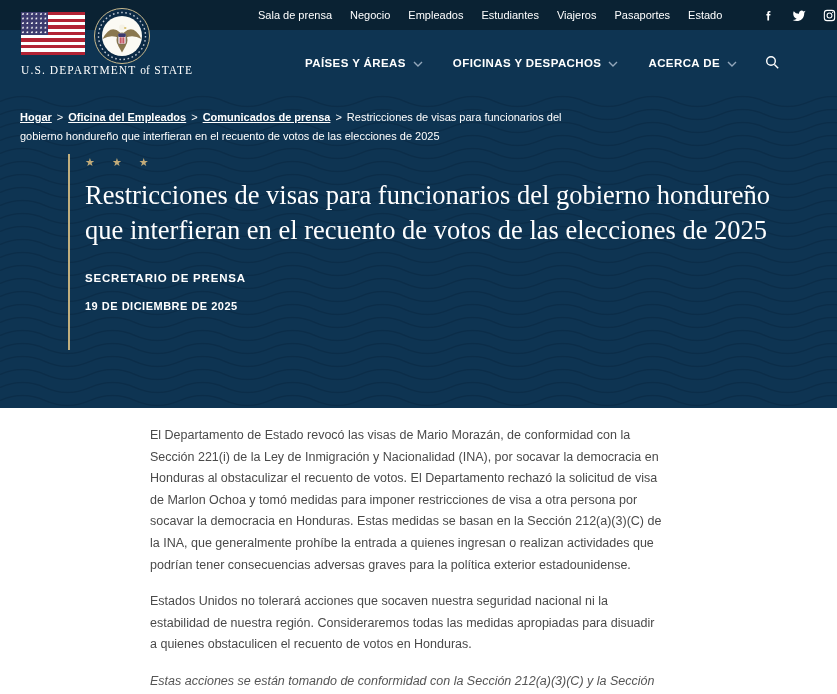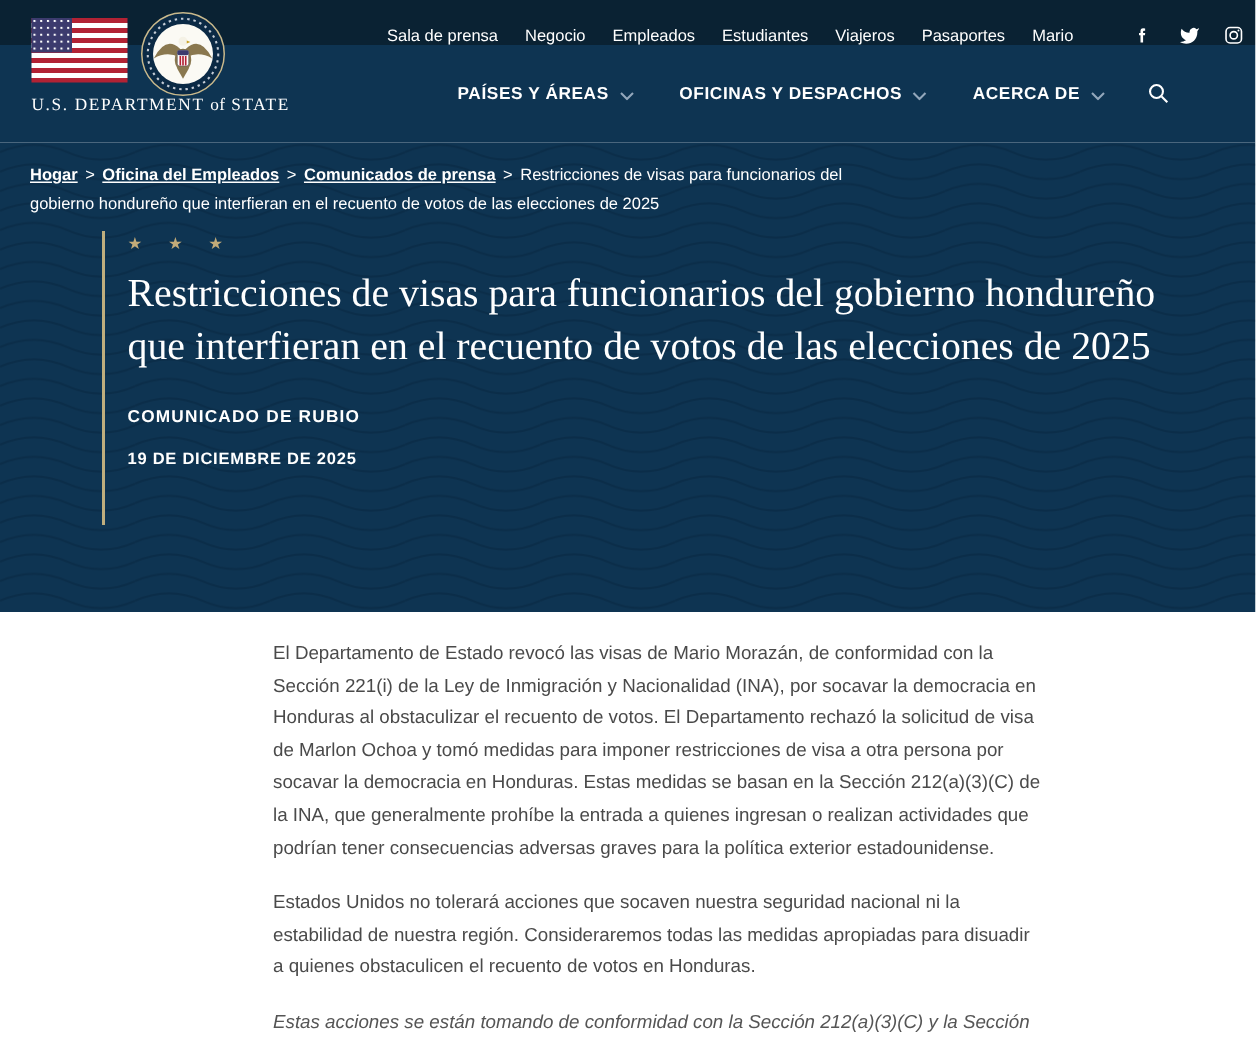--- a/index.html
+++ b/index.html
@@ -1,21 +1,21 @@
 <!DOCTYPE html>
 <html><head>
 <meta charset="utf-8">
 <style>
   * { margin:0; padding:0; box-sizing:border-box; }
   html,body { width:837px; height:694px; overflow:hidden; background:#fff;
               font-family:"Liberation Sans", sans-serif; }
   .page { position:relative; width:837px; height:694px; }
 
   
-  .topbar { height:30px; background:#0a2233; display:flex; align-items:flex-end; }
+  .topbar { height:30px; background:#0a2233; display:flex; align-items:center; }
   .topbar-links { margin-left:258px; display:flex; gap:18px; }
   .topbar-links a { color:#fff; font-size:11px; text-decoration:none; white-space:nowrap; }
   .social-divider { width:1px; height:30px; background:rgba(255,255,255,.85); margin:0 18px 0 22px; }
   .social { display:flex; align-items:center; gap:16px; padding-right:16px; }
   .sicon { display:inline-flex; width:14px; height:14px; align-items:center; justify-content:center; cursor:pointer; }
   .sicon svg { display:block; }
 
   
   .header { height:65px; background:#0e3452; display:flex; align-items:center; justify-content:flex-end; }
   .main-nav { display:flex; align-items:center; gap:30px; padding-right:57px; }
@@ -50,37 +50,37 @@
   .stars { color:#c2ab79; font-size:11px; letter-spacing:7px; }
   .hero-title { margin-top:9px; max-width:692px; color:#fff; font-family:"Liberation Serif", serif;
                 font-weight:400; font-size:26.5px; line-height:34.5px; }
   .meta-type { margin-top:25px; color:#fff; font-size:11.5px; font-weight:700; letter-spacing:.8px; }
   .meta-author { display:inline-block; margin-top:16px; color:#fff; font-size:11.5px; font-weight:700;
                  letter-spacing:.8px; text-decoration:underline; }
   .meta-date { margin-top:16px; color:#fff; font-size:11px; font-weight:600; letter-spacing:.5px; }
 
   
   .content { background:#fff; padding:17px 0 0 150px; }
-  .content p { width:514px; font-size:12.5px; line-height:21.6px; color:#4a4a4a; margin-bottom:15px;margin-left:32px; }
+  .content p { width:514px; font-size:12.5px; line-height:21.6px; color:#4a4a4a; margin-bottom:15px; }
   .content p.note { font-style:italic; color:#555; margin-top:6px; }
 </style>
 </head>
 <body>
 
 <div class="page">
 
   <div class="topbar">
     <nav class="topbar-links">
       <a href="#">Sala de prensa</a>
       <a href="#">Negocio</a>
       <a href="#">Empleados</a>
       <a href="#">Estudiantes</a>
       <a href="#">Viajeros</a>
       <a href="#">Pasaportes</a>
-      <a href="#">Mario</a>
+      <a href="#">Estado</a>
     </nav>
     <div class="social-divider"></div>
     <div class="social">
       <a class="sicon" aria-label="Facebook">
         <svg width="13" height="13" viewBox="0 0 24 24" fill="#fff">
             <path d="M13.8 9.2H11.2V7.3c0-.7.5-.9.9-.9h1.6V3.6l-2.4-.1C8.9 3.5 8 5.2 8 6.9v2.3H6.2v2.9H8V21h3.2v-8.9h2.3l.3-2.9z"></path>
           </svg>
       </a>
       <a class="sicon" aria-label="Twitter">
         <svg width="14" height="14" viewBox="0 0 24 24" fill="#fff">
@@ -164,21 +164,21 @@
     </svg>
 
     <div class="band-inner">
       <nav class="breadcrumb">
         <a href="#">Hogar</a><span class="crumb-sep">&gt;</span><a href="#">Oficina del Empleados</a><span class="crumb-sep">&gt;</span><a href="#">Comunicados de prensa</a><span class="crumb-sep">&gt;</span><span class="crumb-current">Restricciones de visas para funcionarios del gobierno hondureño que interfieran en el recuento de votos de las elecciones de 2025</span>
       </nav>
 
       <div class="hero-block">
         <div class="stars">★ ★ ★</div>
         <h1 class="hero-title">Restricciones de visas para funcionarios del gobierno hondureño que interfieran en el recuento de votos de las elecciones de 2025</h1>
-        <div class="meta-type">COMUNICADO DE RUBIO</div>
+        <div class="meta-type">SECRETARIO DE PRENSA</div>
         <div class="meta-date">19 DE DICIEMBRE DE 2025</div>
       </div>
     </div>
   </div>
 
   <div class="content">
     <p>El Departamento de Estado revocó las visas de Mario Morazán, de conformidad con la Sección 221(i) de la Ley de Inmigración y Nacionalidad (INA), por socavar la democracia en Honduras al obstaculizar el recuento de votos. El Departamento rechazó la solicitud de visa de Marlon Ochoa y tomó medidas para imponer restricciones de visa a otra persona por socavar la democracia en Honduras. Estas medidas se basan en la Sección 212(a)(3)(C) de la INA, que generalmente prohíbe la entrada a quienes ingresan o realizan actividades que podrían tener consecuencias adversas graves para la política exterior estadounidense.</p>
     <p>Estados Unidos no tolerará acciones que socaven nuestra seguridad nacional ni la estabilidad de nuestra región. Consideraremos todas las medidas apropiadas para disuadir a quienes obstaculicen el recuento de votos en Honduras.</p>
     <p class="note">Estas acciones se están tomando de conformidad con la Sección 212(a)(3)(C) y la Sección 221(i) de la Ley de Inmigración y Nacionalidad.</p>
   </div>

